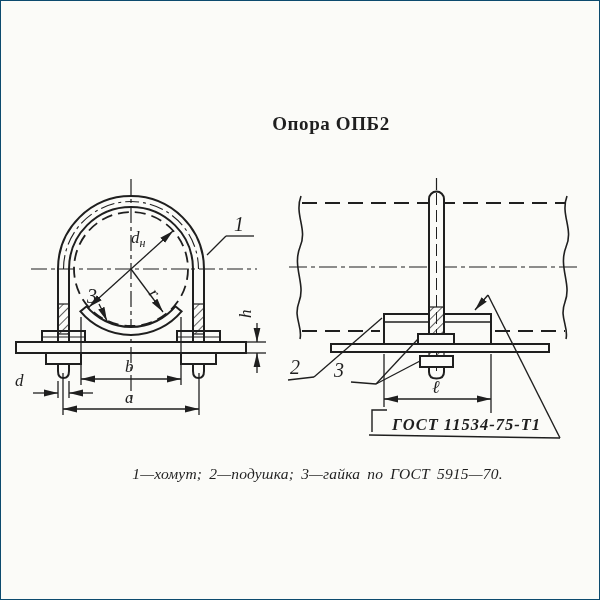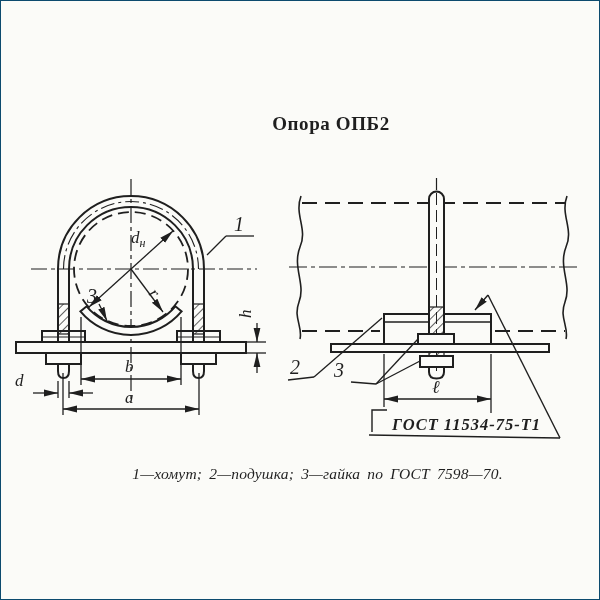--- a/index.html
+++ b/index.html
@@ -190,14 +190,14 @@
       <g stroke-width="1.4">
         <line x1="487" y1="294" x2="474" y2="309" marker-end="url(#arw)"></line>
         <line x1="487" y1="294" x2="559" y2="437"></line>
         <line x1="368" y1="434" x2="559" y2="437"></line>
         <polyline points="386,409 371,409 371,431" fill="none"></polyline>
       </g>
       <text class="weldtxt" x="391" y="429" stroke="none">ГОСТ 11534-75-Т1</text>
     </g>
   </svg>
 
-  <div class="drawing-caption">1—хомут; 2—подушка; 3—гайка по ГОСТ 7598—70.</div>
+  <div class="drawing-caption">1—хомут; 2—подушка; 3—гайка по ГОСТ 5915—70.</div>
 </div>
 
 </body></html>

